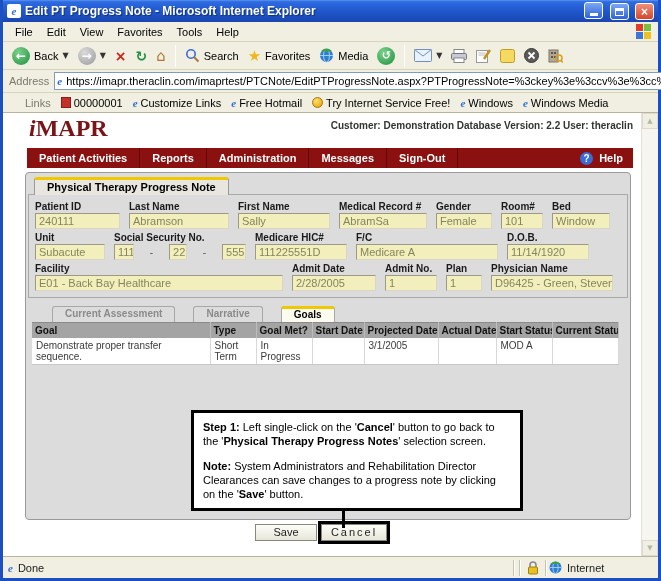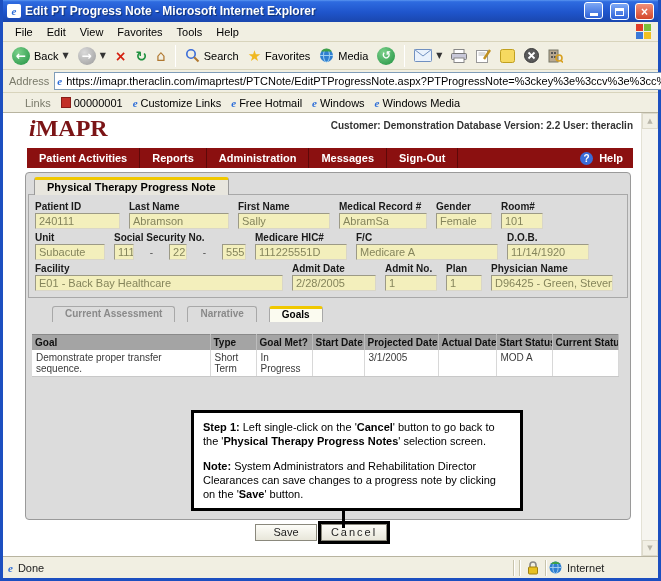--- a/index.html
+++ b/index.html
@@ -90,21 +90,21 @@
   .mtab { display:inline-block; margin:4px 0 0 8px; padding:1px 12px 2px; background:#E8E6DE; border:1px solid #9A9A9A;
           border-bottom:none; border-top:3px solid #F0C800; border-radius:3px 3px 0 0; font-size:11px; font-weight:bold; position:relative; z-index:2; }
   .fieldsbox { margin:-1px 2px 0 2px; border:1px solid #A8A8A8; padding:3px 6px 6px 6px; }
   .frow { display:flex; gap:9px; margin-top:3px; }
   .field label { display:block; font-size:10px; font-weight:bold; color:#1A1A1A; margin-bottom:1px; white-space:nowrap; }
   .inputbox { height:16px; background:#F3EFBC; border:1px solid; border-color:#9C9A86 #D9D6C8 #D9D6C8 #9C9A86;
               font-size:11px; color:#85855C; padding:1px 3px; white-space:nowrap; overflow:hidden; }
   .ssn { display:flex; align-items:center; gap:16px; }
   .dash { font-size:10px; color:#555; }
 
-  .subtabs { margin:8px 0 12px 6px; display:flex; gap:12px; position:relative; z-index:2;padding-left:20px; }
+  .subtabs { margin:8px 0 0 6px; display:flex; gap:18px; position:relative; z-index:2;padding-left:20px; }
   .stab { padding:1px 12px 2px; font-size:10px; font-weight:bold; color:#8A8A8A; background:#DCDCDC;
           border:1px solid #A8A8A8; border-bottom:none; border-radius:3px 3px 0 0; }
   .stab.active { color:#000; background:#FBFBF0; border-top:3px solid #F0C800; padding-top:0; }
 
   table.goals { margin:0 0 0 6px; width:566px; border-collapse:collapse; table-layout:fixed; font-size:10px; }
   table.goals th { background:#A4A4A4; color:#111; text-align:left; font-weight:bold; padding:2px 3px;
                    border-right:1px solid #BDBDBD; border-top:1px solid #8A8A8A; white-space:nowrap; overflow:hidden; }
   table.goals td { background:#fff; padding:2px 4px; border-right:1px solid #D8D8D8; border-bottom:1px solid #C8C8C8;
                    vertical-align:top; color:#3A3A3A; }
   table.goals tr.alt td { background:#FFFF99; color:#5A5230; }
@@ -272,20 +272,24 @@
     </span>
     <span class="linkitem">
       <span class="e-ic">e</span>
       <span>Customize Links</span>
     </span>
     <span class="linkitem">
       <span class="e-ic">e</span>
       <span>Free Hotmail</span>
     </span>
     <span class="linkitem">
+      <span class="ball-yellow"></span>
+      <span>Try Internet Service Free!</span>
+    </span>
+    <span class="linkitem">
       <span class="e-ic">e</span>
       <span>Windows</span>
     </span>
     <span class="linkitem">
       <span class="e-ic">e</span>
       <span>Windows Media</span>
     </span>
   </div>
 
   <div class="content">
@@ -337,20 +341,24 @@
                 <label>Medical Record #</label>
                 <div class="inputbox">AbramSa</div>
               </div>
               <div class="field" style="width:56px">
                 <label>Gender</label>
                 <div class="inputbox">Female</div>
               </div>
               <div class="field" style="width:42px">
                 <label>Room#</label>
                 <div class="inputbox">101</div>
+              </div>
+              <div class="field" style="width:58px">
+                <label>Bed</label>
+                <div class="inputbox">Window</div>
               </div>
             </div>
 
             <div class="frow">
               <div class="field" style="width:70px">
                 <label>Unit</label>
                 <div class="inputbox">Subacute</div>
               </div>
               <div class="field" style="width:132px">
                 <label>Social Security No.</label>

